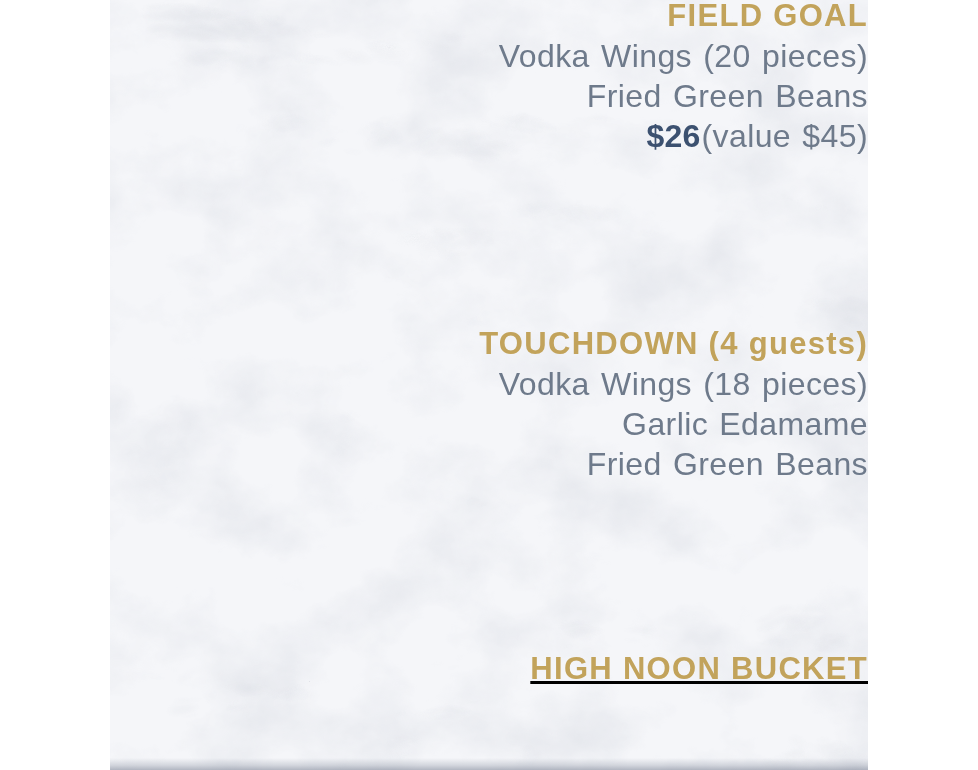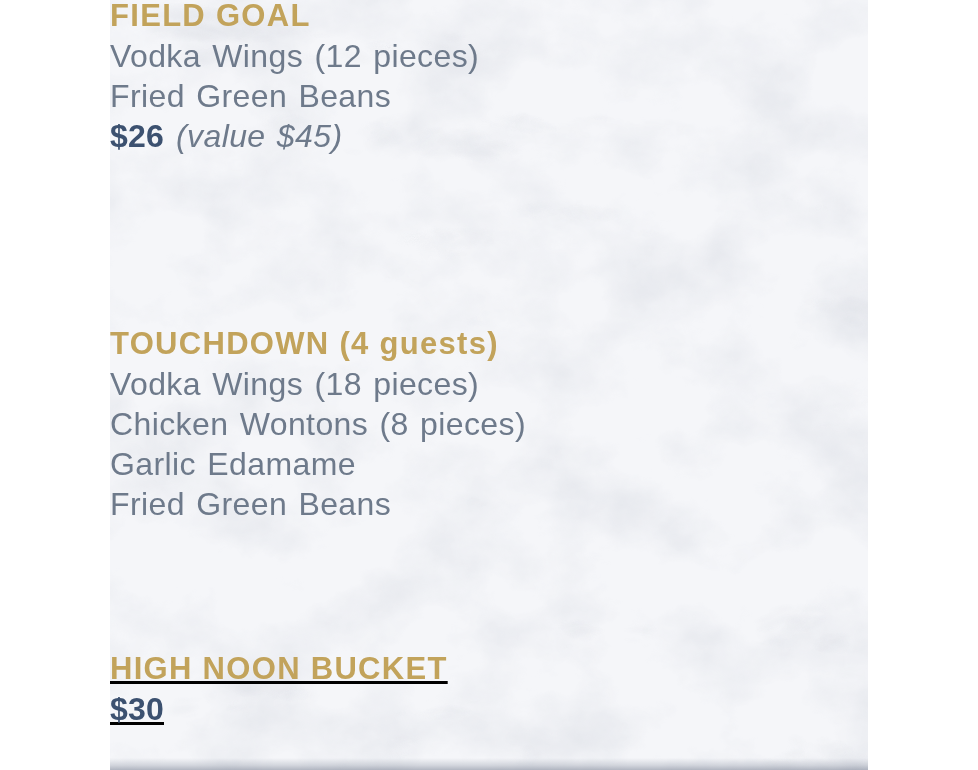--- a/index.html
+++ b/index.html
@@ -46,21 +46,21 @@
       rgba(148,155,170,0.35) 60%,
       rgba(122,130,148,0.55) 100%);
   }
 
   .content {
     position: absolute;
     left: 110px;
     top: 0;
     width: 758px;
     height: 568px;
-    text-align: left;
+    text-align: right;
     z-index: 2;
   }
   .menu-section {
     position: absolute;
     left: 0;
     width: 100%;
   }
   .menu-section.s1 { top: -4px; }
   .menu-section.s2 { top: 324px; }
   .menu-section.s3 { top: 649px; text-decoration: underline; }
@@ -80,23 +80,22 @@
     word-spacing: 2px;
     font-weight: 400;
     color: var(--body-text, #6e7a8b);
   }
   .price {
     font-weight: 700;
     letter-spacing: 0.2px;
     color: var(--price-navy, #3c5170);
   }
   .value-note {
-    margin-left: 12px;
+    margin-left: 1px;
     color: var(--body-text, #6e7a8b);
-    font-style: italic;
   }
 </style>
 </head>
 <body>
 
 <div class="canvas">
 
   <div class="marble">
     <svg width="758" height="770" viewBox="0 0 758 770" preserveAspectRatio="none" aria-hidden="true">
       <defs>
@@ -116,36 +115,32 @@
     <div class="bottom-shade"></div>
   </div>
 
   <div class="side-margin left"></div>
   <div class="side-margin right"></div>
 
   <div class="content">
 
     <section class="menu-section s1">
       <h2 class="section-title">FIELD GOAL</h2>
-      <div class="menu-line">Vodka Wings (12 pieces)</div>
+      <div class="menu-line">Vodka Wings (20 pieces)</div>
       <div class="menu-line">Fried Green Beans</div>
       <div class="menu-line">
         <span class="price">$26</span><span class="value-note">(value $45)</span>
       </div>
     </section>
 
     <section class="menu-section s2">
       <h2 class="section-title">TOUCHDOWN (4 guests)</h2>
       <div class="menu-line">Vodka Wings (18 pieces)</div>
-      <div class="menu-line">Chicken Wontons (8 pieces)</div>
       <div class="menu-line">Garlic Edamame</div>
       <div class="menu-line">Fried Green Beans</div>
     </section>
 
     <section class="menu-section s3">
       <h2 class="section-title">HIGH NOON BUCKET</h2>
-      <div class="menu-line">
-        <span class="price">$30</span><span class="value-note"></span>
-      </div>
     </section>
 
   </div>
 </div>
 
 </body></html>

